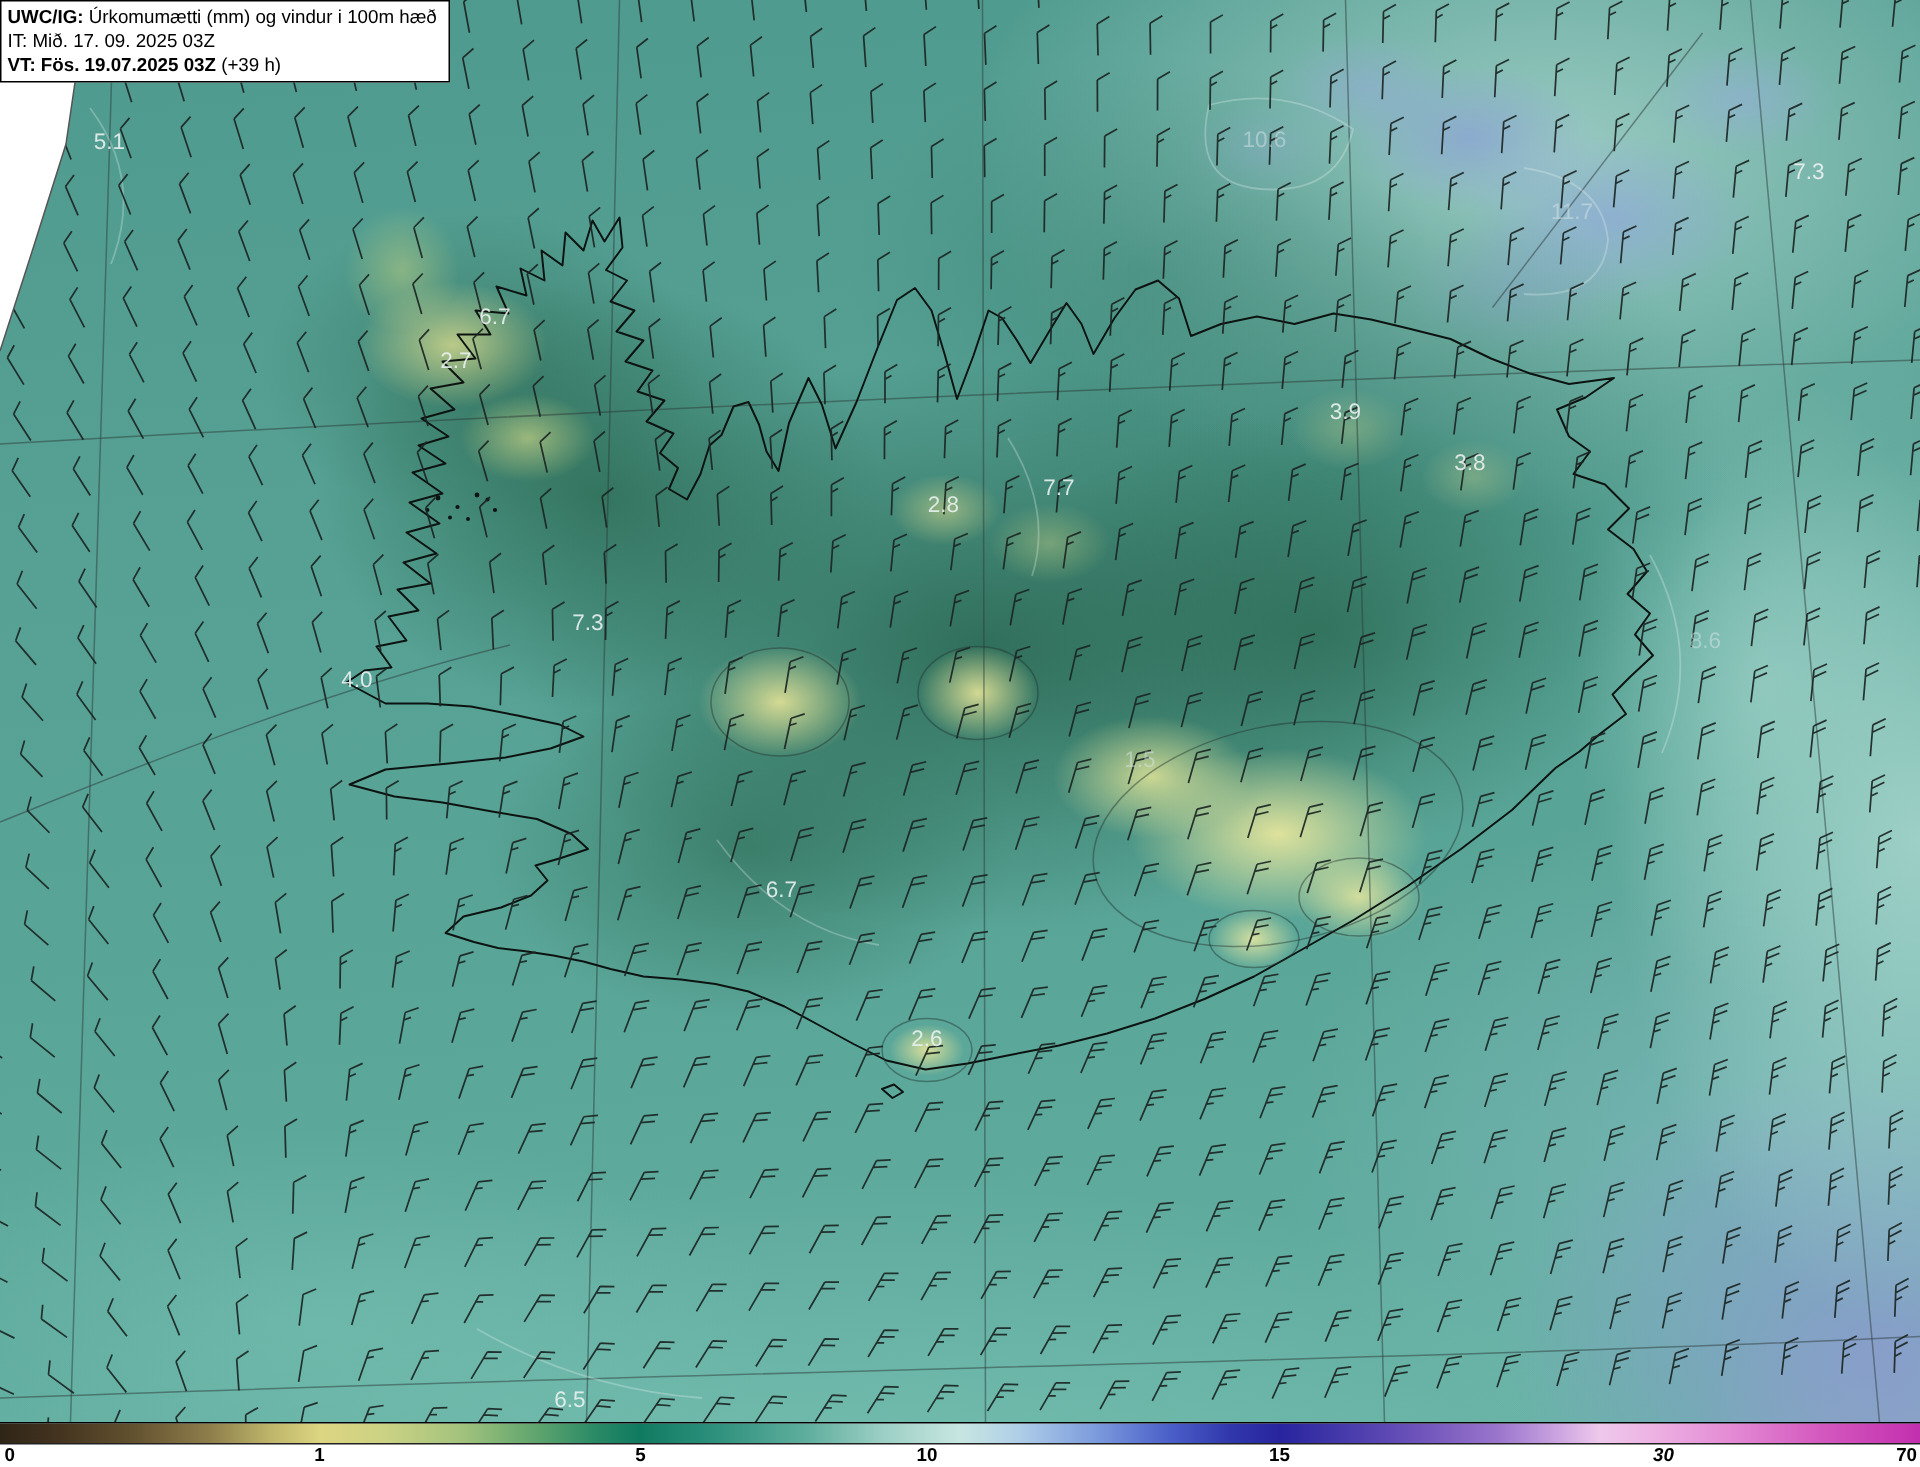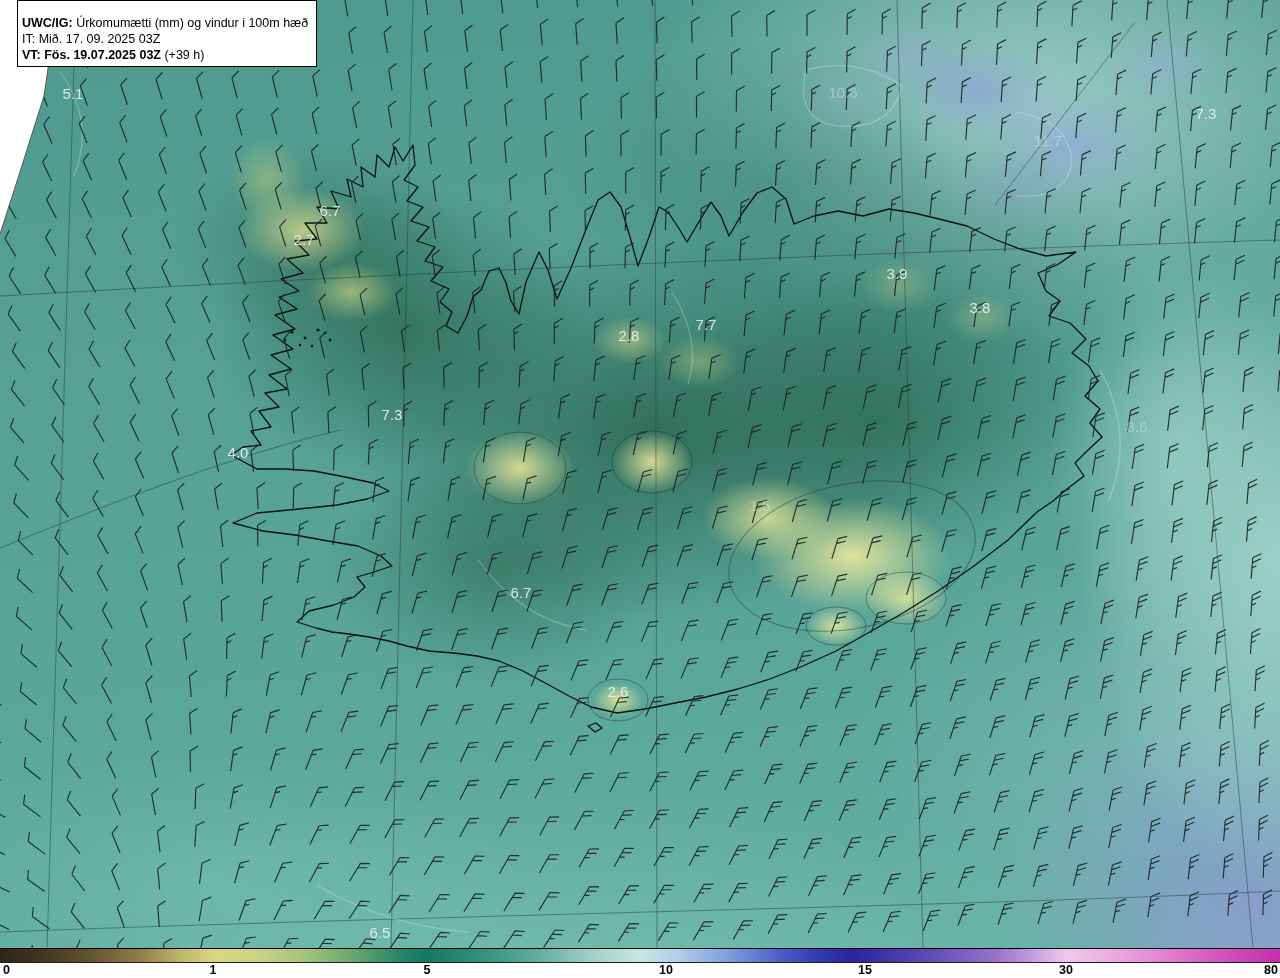--- a/index.html
+++ b/index.html
@@ -50,22 +50,22 @@
   .grat{stroke:rgba(45,60,57,.5);stroke-width:1;fill:none}
   .coast{stroke:#0c1311;stroke-width:1.3;fill:none;stroke-linejoin:round}
   .glac{stroke:rgba(35,50,46,.45);stroke-width:1;fill:none}
   .wcont{stroke:rgba(240,248,246,.28);stroke-width:1.2;fill:none}
   .barb{stroke:#1b2523;stroke-width:1.15;fill:none;opacity:.92}
   .clab{font-family:"Liberation Sans",sans-serif;font-size:15px;fill:rgba(233,241,239,.9)}
   .clab.faint{fill:rgba(225,235,238,.45)}
   .islet{fill:#0c1311}
 
   
-  #titlebox{position:absolute;left:17px;top:0;background:#fff;border:1px solid #000;
-    padding:14px 8px 3px 4px;font-size:12.5px;line-height:1.28;color:#000;white-space:nowrap}
+  #titlebox{position:absolute;left:0;top:0;background:#fff;border:1px solid #000;
+    padding:2px 8px 3px 4px;font-size:12.5px;line-height:1.28;color:#000;white-space:nowrap}
   #titlebox .b{font-weight:700}
 
   
   #colorbar{position:absolute;left:0;top:948px;width:1280px;height:30px;background:#fff}
   #colorbar .bar{position:absolute;left:0;top:0;width:1280px;height:15px;
     border-top:1px solid #000;border-bottom:1px solid #222;box-sizing:border-box}
   #colorbar .ticks{position:absolute;left:0;top:15px;width:1280px;height:15px}
   #colorbar .tick{position:absolute;top:0;font-size:12.5px;font-weight:700;color:#000;
     transform:translateX(-50%)}
   #colorbar .tick.start{transform:none}
@@ -1065,19 +1065,19 @@
       <div><span class="b">VT: Fös. 19.07.2025 03Z</span> <span>(+39 h)</span></div>
     </div>
   </div>
 
   <div id="colorbar">
     <div class="bar" style="background: linear-gradient(90deg, rgb(47, 37, 23) 0%, rgb(67, 51, 31) 3%, rgb(99, 82, 47) 7%, rgb(143, 127, 76) 11%, rgb(189, 180, 105) 14%, rgb(220, 213, 129) 16.7%, rgb(204, 210, 132) 20%, rgb(163, 195, 125) 24%, rgb(94, 164, 110) 28%, rgb(42, 138, 102) 31%, rgb(16, 122, 96) 33.3%, rgb(43, 143, 123) 37%, rgb(95, 174, 157) 42%, rgb(156, 207, 197) 46%, rgb(199, 230, 225) 50%, rgb(176, 207, 232) 53%, rgb(125, 156, 221) 57%, rgb(74, 94, 200) 61%, rgb(49, 56, 172) 64%, rgb(40, 36, 158) 66.7%, rgb(70, 58, 171) 70%, rgb(111, 84, 187) 74%, rgb(154, 117, 204) 78%, rgb(201, 162, 224) 81%, rgb(239, 200, 236) 83.3%, rgb(237, 179, 227) 86%, rgb(228, 140, 213) 90%, rgb(211, 87, 190) 95%, rgb(195, 47, 174) 100%);"></div>
     <div class="ticks">
         <span class="tick start" style="left: 3px;">0</span>
         <span class="tick" style="left: 213px;">1</span>
         <span class="tick" style="left: 427px;">5</span>
-        <span class="tick" style="left: 666px;">10</span>
-        <span class="tick" style="left: 853px; margin-left: 12px;">15</span>
-        <span class="tick" style="left: 1066px;">30</span>
-        <span class="tick end" style="left: 1278px;">80</span>
+        <span class="tick" style="left: 618px;">10</span>
+        <span class="tick" style="left: 853px;">15</span>
+        <span class="tick" style="left: 1109px; font-style: italic;">30</span>
+        <span class="tick end" style="left: 1278px;">70</span>
       </div>
   </div>
 </div>
 
 </body></html>

